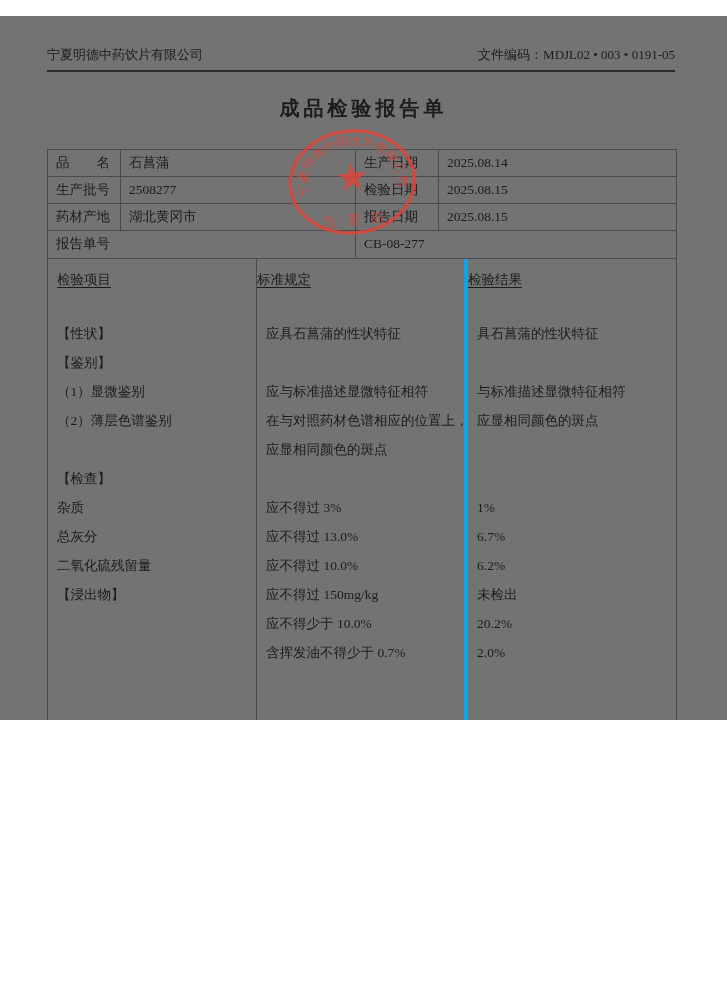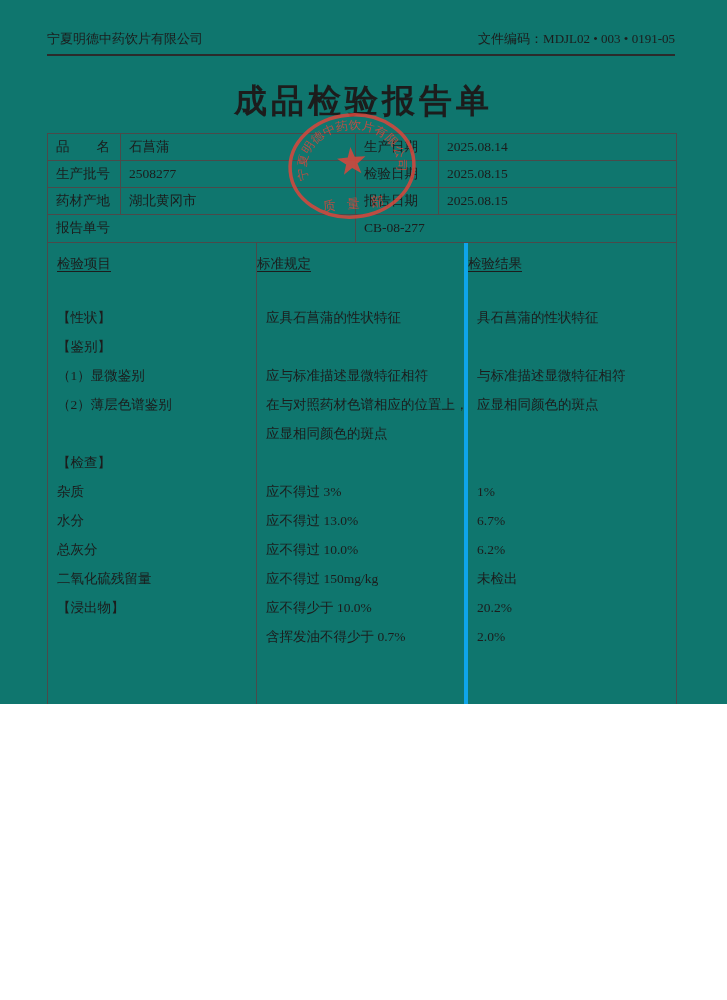--- a/index.html
+++ b/index.html
@@ -1,26 +1,26 @@
 <!DOCTYPE html>
 <html><head>
 <meta charset="utf-8">
 <style>
   html,body{margin:0;padding:0;background:#ffffff;}
   .page{
-    position:relative;width:727px;height:704px;background:#0f766e;
+    position:relative;width:727px;height:704px;background:#737373;
     font-family:"Liberation Serif","DejaVu Serif",serif;
-    color:#1c1c1c;overflow:hidden;
+    color:#1c1c1c;overflow:hidden;margin-top:16px;
   }
   
   .hdr{position:absolute;left:47px;top:30px;width:628px;display:flex;
        justify-content:space-between;font-size:13px;}
   .hdr-rule{position:absolute;left:47px;top:54px;width:628px;height:2px;background:#2b2b2b;}
   .title{position:absolute;left:0;top:79px;width:100%;text-align:center;
-         font-size:33px;font-weight:bold;letter-spacing:4px;}
+         font-size:20px;font-weight:bold;letter-spacing:4px;}
   
   .doc{position:absolute;left:47px;top:133px;width:630px;box-sizing:border-box;
        border:1px solid #4a4a4a;font-size:13.5px;}
   .info-grid{display:grid;grid-template-columns:73px 235px 83px 237px;grid-auto-rows:27px;font-family:Liberation Serif, serif;}
   .ig-cell{box-sizing:border-box;border-right:1px solid #4a4a4a;border-bottom:1px solid #4a4a4a;
            line-height:26px;padding-left:8px;white-space:nowrap;overflow:hidden;}
   .ig-cell.no-br{border-right:none;}
   .ig-cell.no-bb{border-bottom:none;}
   .ig-cell.span2{grid-column:span 2;}
   
@@ -92,21 +92,20 @@
       <div class="mcol c1">
         <div class="mhead"><span>检验项目</span></div>
         <div class="lines">
           <div class="line">【性状】</div>
           <div class="line">【鉴别】</div>
           <div class="line">（1）显微鉴别</div>
           <div class="line">（2）薄层色谱鉴别</div>
           <div class="line"></div>
           <div class="line">【检查】</div>
           <div class="line">杂质</div>
-          <div class="line">水分</div>
           <div class="line">总灰分</div>
           <div class="line">二氧化硫残留量</div>
           <div class="line">【浸出物】</div>
         </div>
       </div>
 
       <div class="mcol c2">
         <div class="mhead"><span>标准规定</span></div>
         <div class="lines">
           <div class="line">应具石菖蒲的性状特征</div>

